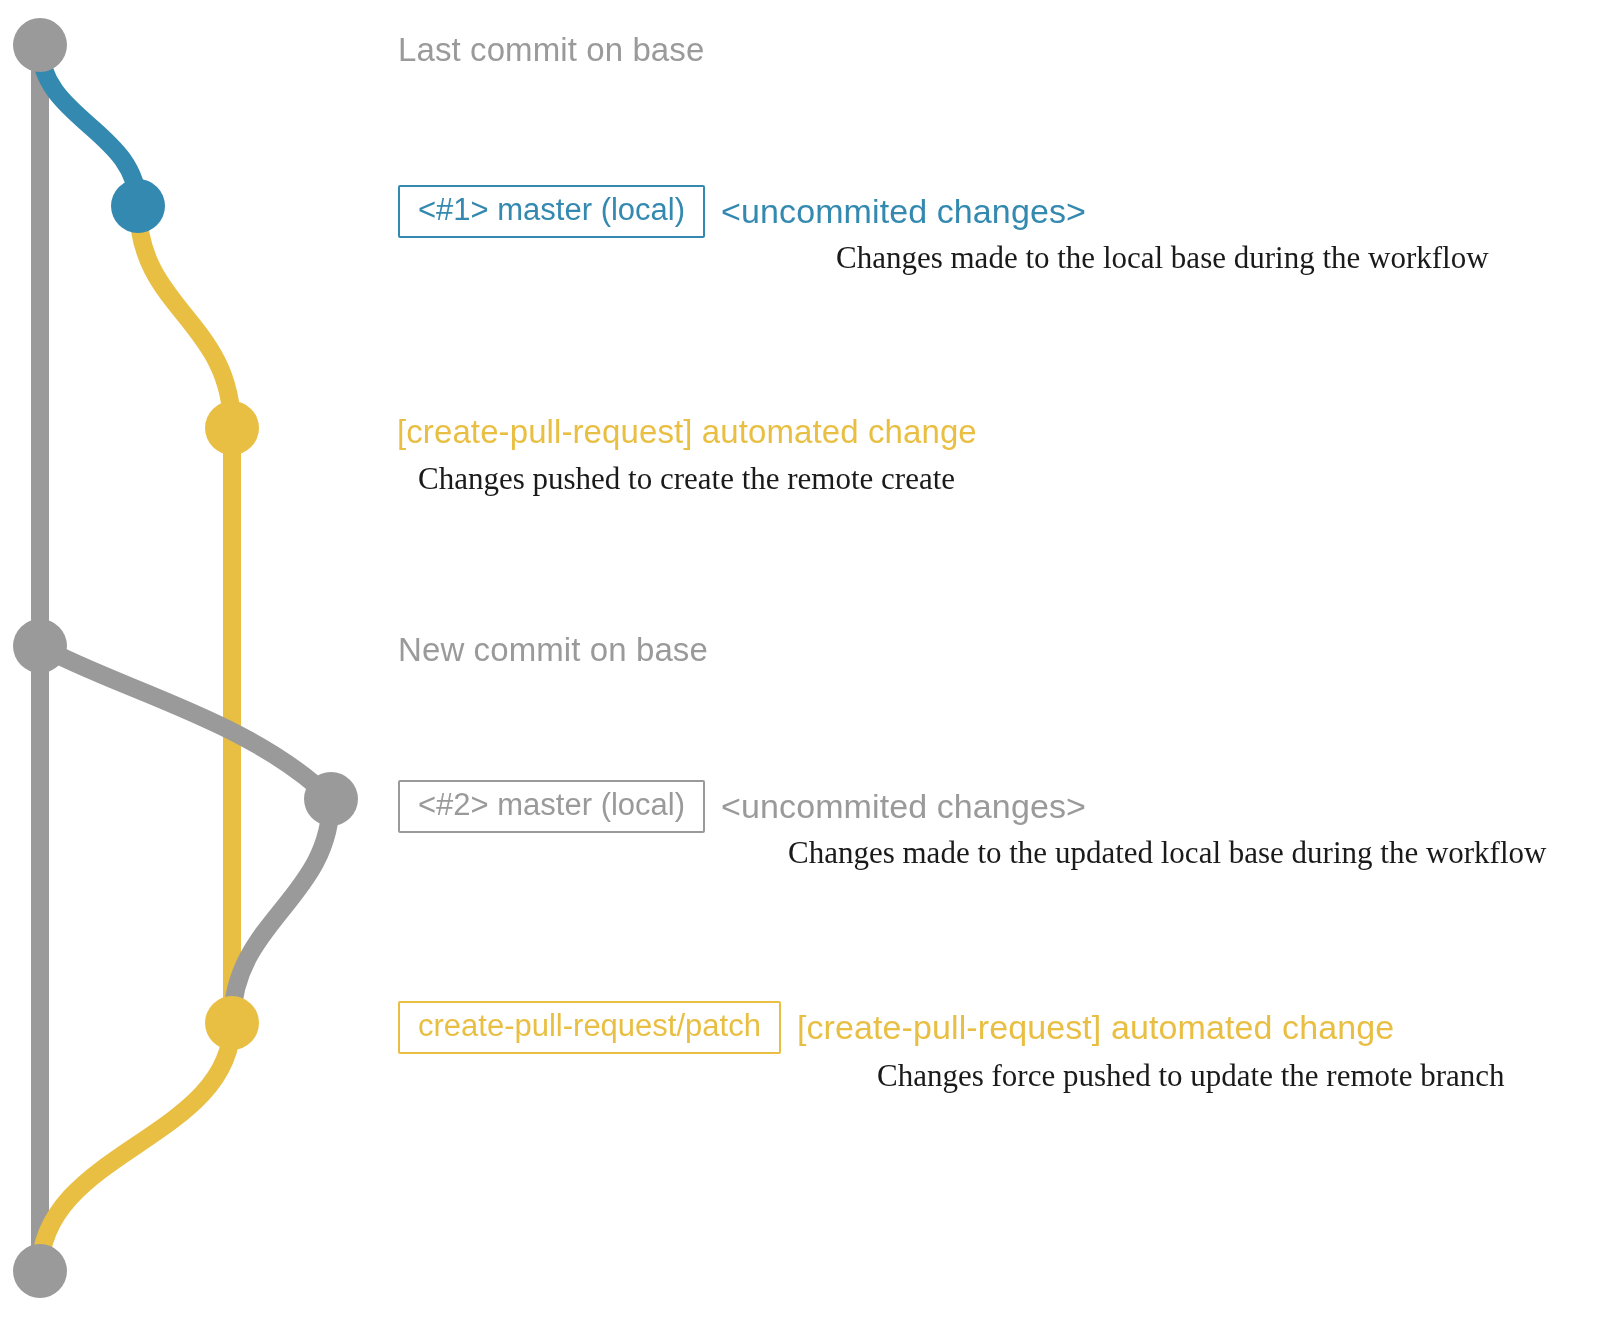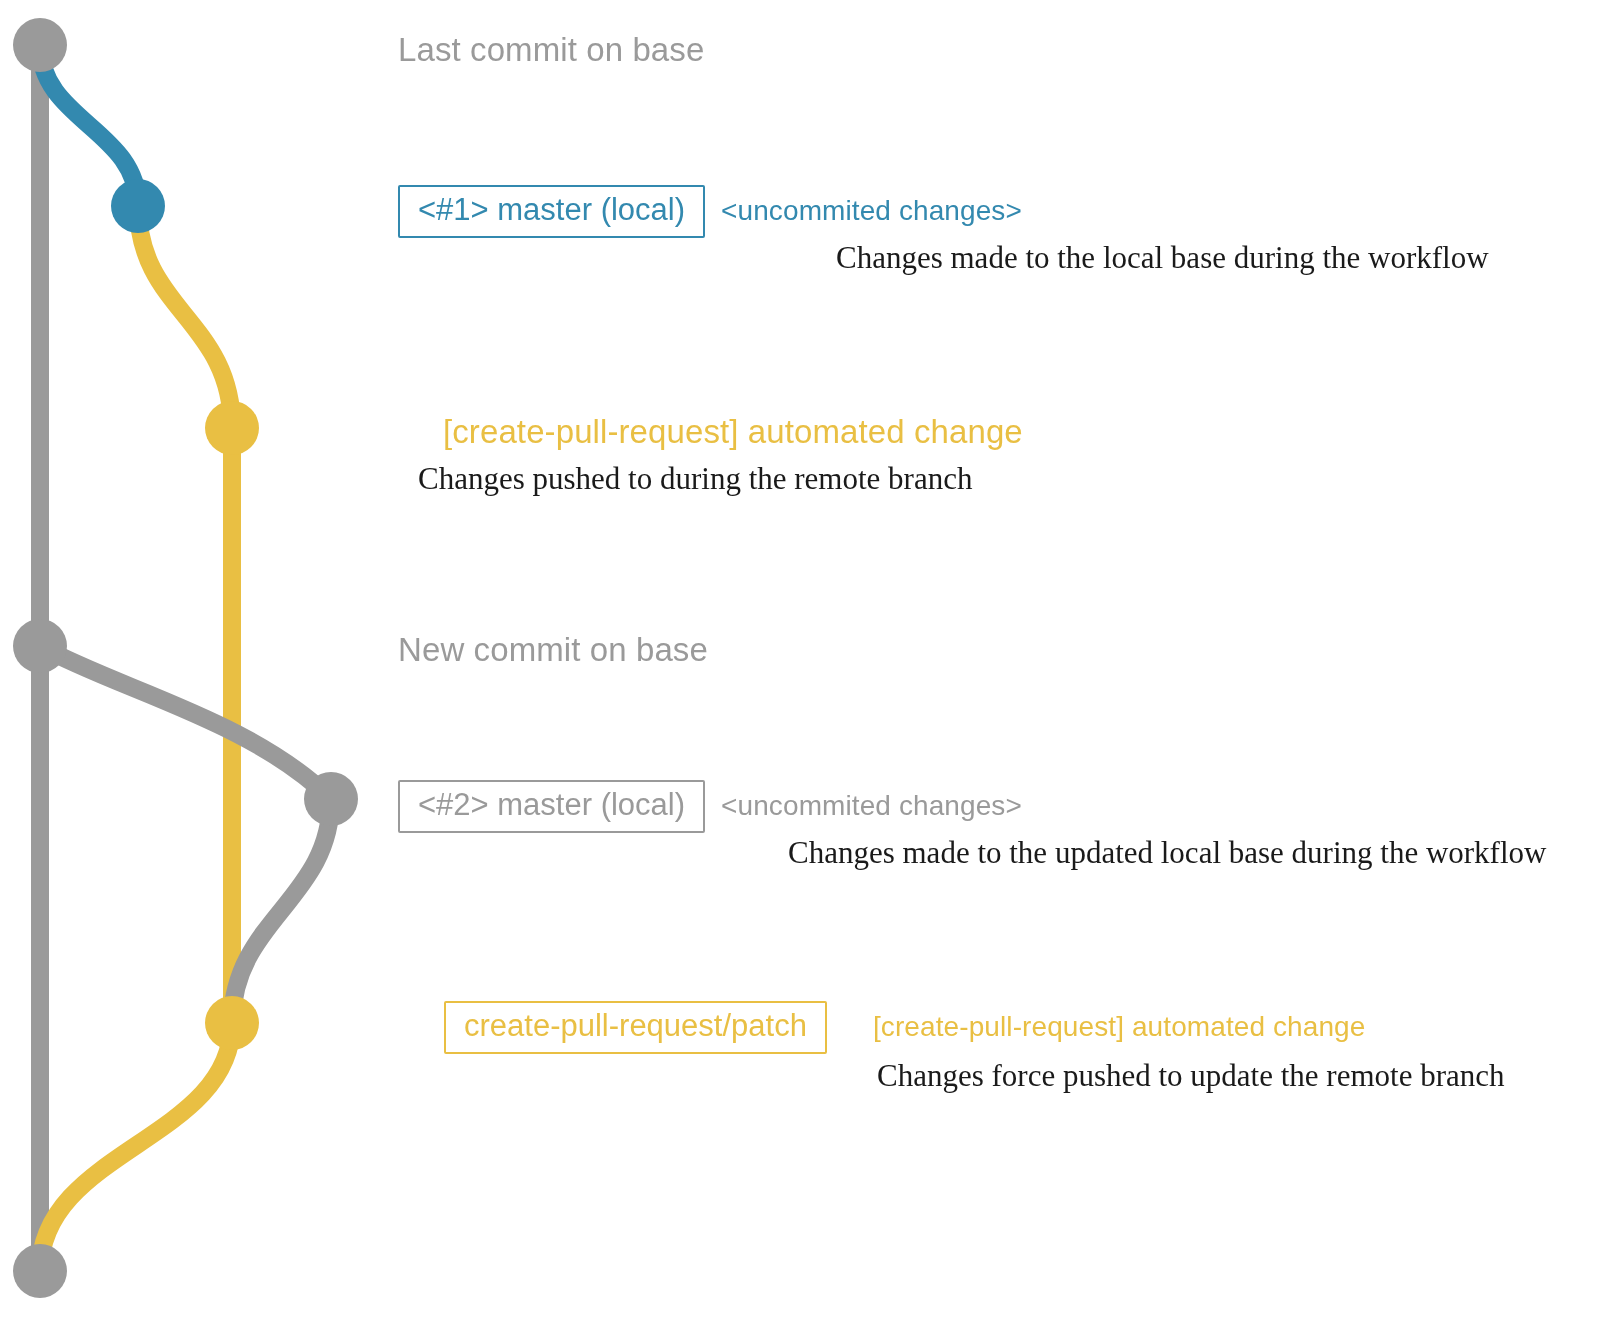--- a/index.html
+++ b/index.html
@@ -52,39 +52,39 @@
     padding: 7px 18px 9px 18px;
     font-family: "Liberation Sans", sans-serif;
     font-size: 31px;
     font-weight: 400;
     line-height: 1.05;
     background: #ffffff;
   }
 
   .subject {
     font-family: "Liberation Sans", sans-serif;
-    font-size: 28px;
+    font-size: 34px;
     font-weight: 400;
     margin-left: 16px;
     letter-spacing: 0.1px;
   }
 
   .note {
     position: absolute;
     font-family: "Liberation Serif", serif;
     font-size: 31px;
     font-weight: 400;
     color: #1a1a1a;
     white-space: nowrap;
   }
 
   
   .c-gray   { color: #9a9a9a; }
   .c-blue   { color: #3389af; }
-  .c-yellow { color: #e9bf43; margin-left: 46px; }
+  .c-yellow { color: #e9bf43; }
 </style>
 </head>
 <body>
 
 <div id="stage">
 
   <svg id="graph" viewBox="0 0 400 1344" width="400" height="1344">
 
     <path d="M 40,45 L 40,1271" fill="none" stroke="#9a9a9a" stroke-width="18" stroke-linecap="round"></path>
 
@@ -115,21 +115,21 @@
 
   <div class="row" style="left:398px; top:185px;">
     <span class="badge c-blue">&lt;#1&gt; master (local)</span>
     <span class="subject c-blue">&lt;uncommited changes&gt;</span>
   </div>
   <div class="note" style="left:788px; top:240px;margin-left:48px;">Changes made to the local base during the workflow</div>
 
   <div class="row" style="left:397px; top:413px;">
     <span class="plain-label c-yellow">[create-pull-request] automated change</span>
   </div>
-  <div class="note" style="left:418px; top:461px;">Changes pushed to during the remote branch</div>
+  <div class="note" style="left:418px; top:461px;">Changes pushed to create the remote create</div>
 
   <div class="row" style="left:398px; top:631px;">
     <span class="plain-label c-gray">New commit on base</span>
   </div>
 
   <div class="row" style="left:398px; top:780px;">
     <span class="badge c-gray">&lt;#2&gt; master (local)</span>
     <span class="subject c-gray">&lt;uncommited changes&gt;</span>
   </div>
   <div class="note" style="left:788px; top:835px;">Changes made to the updated local base during the workflow</div>

